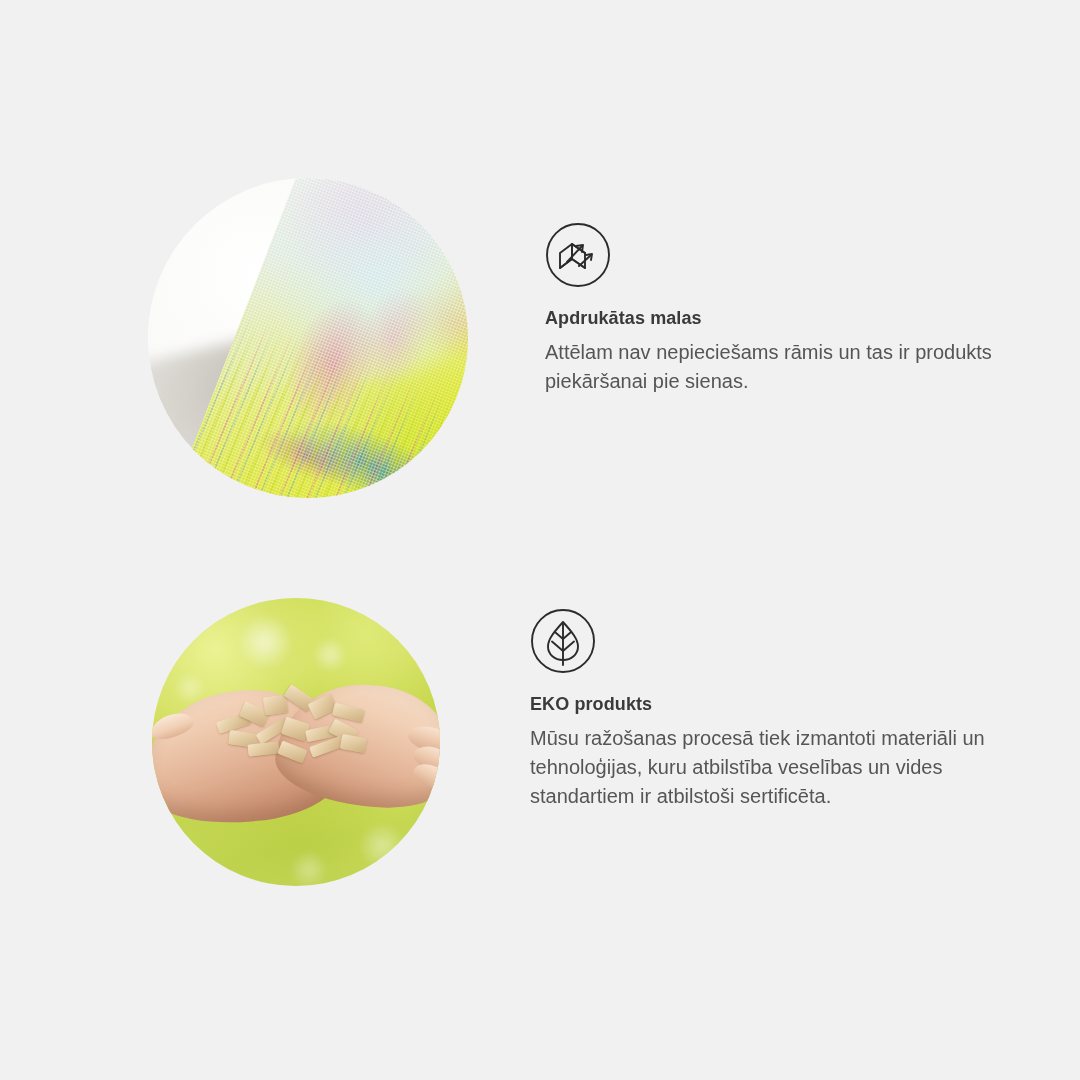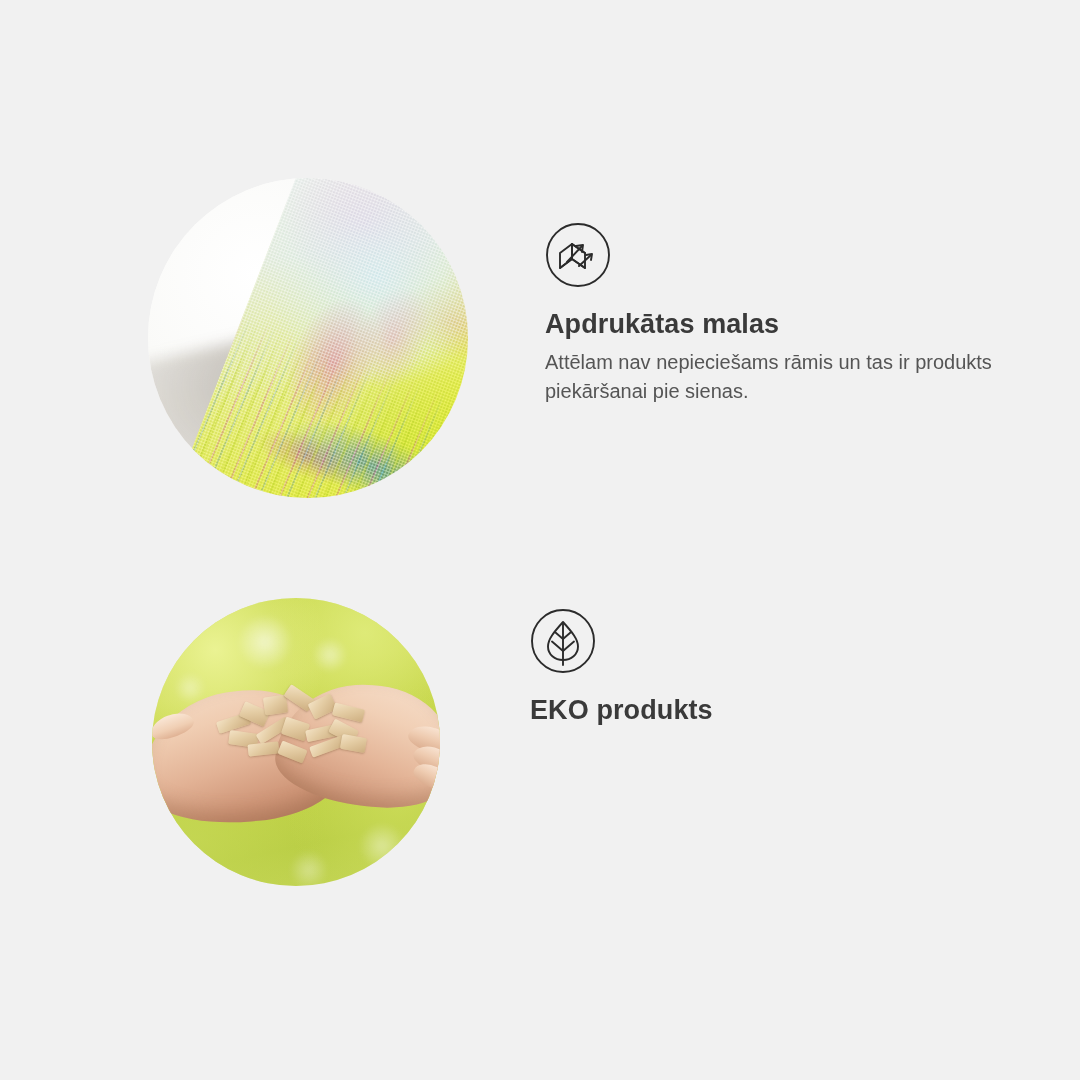--- a/index.html
+++ b/index.html
@@ -260,21 +260,21 @@
 
   .icon-circle {
     width: 66px;
     height: 66px;
     display: block;
     margin-bottom: 20px;
   }
   .icon-circle svg { display: block; }
 
   .feature-title {
-    font-size: 27px;
+    font-size: 18px;
     font-weight: bold;
     color: #3a3a3a;
     letter-spacing: 0.1px;
     margin: 0 0 8px 0;
     line-height: 1.2;
   }
   .feature-desc {
     font-size: 20px;
     color: #555555;
     line-height: 1.45;
@@ -380,16 +380,17 @@
           <path d="M33 16 L33 57"></path>
 
           <path d="M33 31 L25.5 24.5"></path>
           <path d="M33 31 L40.5 24.5"></path>
 
           <path d="M33 43 L22 33.5"></path>
           <path d="M33 43 L44 33.5"></path>
         </svg>
       </span>
       <h2 class="feature-title">EKO produkts</h2>
+      <p class="feature-desc">Mūsu ražošanas procesā tiek izmantoti materiāli un tehnoloģijas, kuru atbilstība veselības un vides standartiem ir atbilstoši sertificēta.</p>
     </div>
   </section>
 
 </div>
 
 </body></html>

